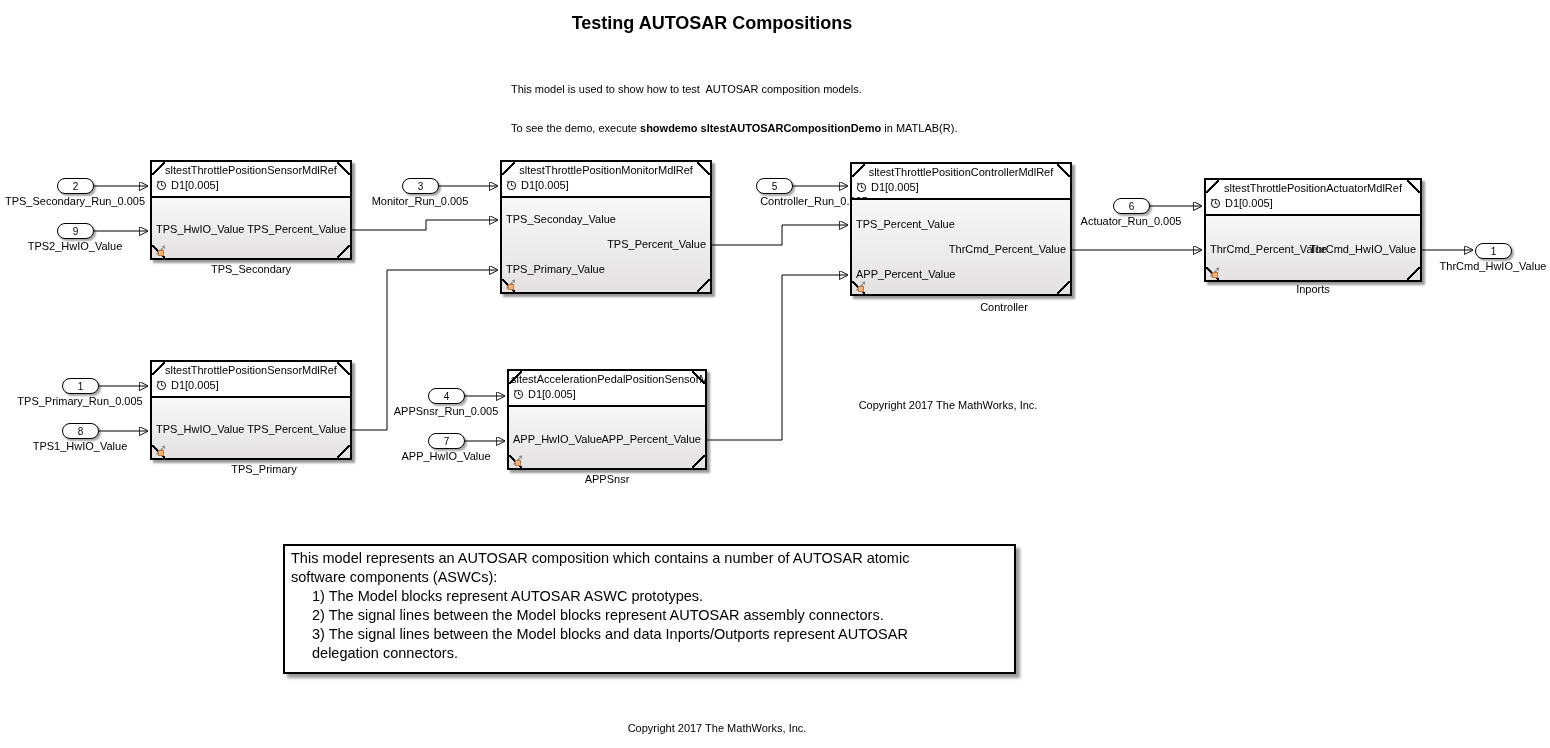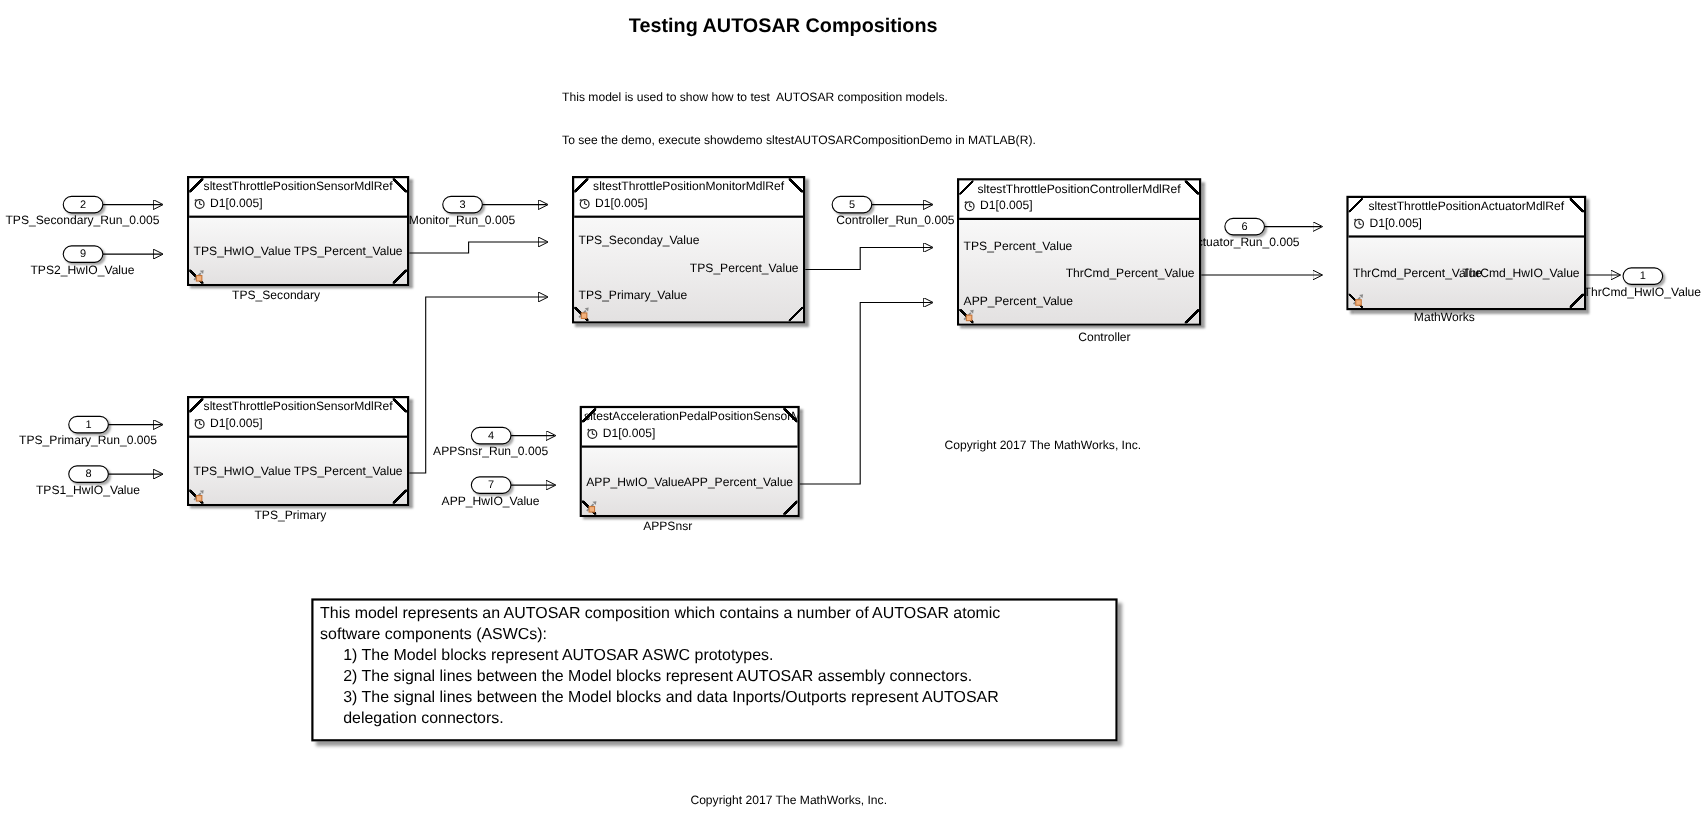--- a/index.html
+++ b/index.html
@@ -1,27 +1,27 @@
 <!DOCTYPE html>
 <html><head>
 <meta charset="utf-8">
 <style>
   html,body{margin:0;padding:0;background:#ffffff;}
   .canvas{position:relative;width:1550px;height:748px;background:#ffffff;overflow:hidden;
           font-family:"Liberation Sans",sans-serif;color:#000;}
 
   .diagram-title{position:absolute;transform:translateX(-50%);font-size:18px;font-weight:bold;white-space:nowrap;}
   .subtitle{position:absolute;font-size:11px;line-height:13px;white-space:pre;}
-  .subtitle b{font-weight:normal;margin-top:36px;}
+  .subtitle b{font-weight:bold;margin-top:36px;}
 
   .wires{position:absolute;left:0;top:0;}
   .wires path{stroke:#000;stroke-width:1;fill:none;}
 
   .mblock{position:absolute;box-sizing:border-box;border:2px solid #000;background:#fff;
-          box-shadow:3px 3px 2px rgba(0,0,0,0.4);margin-left:20px;}
+          box-shadow:3px 3px 2px rgba(0,0,0,0.4);}
   .mb-title{position:absolute;left:0;right:0;top:2px;text-align:center;font-size:11px;
             white-space:nowrap;overflow:hidden;z-index:3;}
   .mb-title.clip-left{text-align:left;padding-left:2px;}
   .mb-sample{position:absolute;left:4px;top:17px;display:flex;align-items:center;gap:4px;
              font-size:11px;z-index:3;white-space:nowrap;}
   .mb-body{position:absolute;left:0;right:0;top:34px;bottom:0;border-top:2px solid #000;
            background:linear-gradient(180deg,#f8f8f8 0%,#efeeee 45%,#e3e1e1 100%);z-index:1;}
   .pl{position:absolute;font-size:11px;white-space:nowrap;z-index:4;}
   .pl-in{left:4px;}
   .pl-out{right:4px;}
@@ -222,21 +222,21 @@
     <i class="corner tl"></i>
       <i class="corner tr"></i>
       <i class="corner bl"></i>
       <i class="corner br"></i>
     <span class="badge"><svg width="13" height="13" viewBox="0 0 13 13">
           <path d="M2.5,10.5 L8.6,4.4" stroke="#8a8a8a" stroke-width="1.6"></path>
           <path d="M7.6,2.2 L11.2,1.6 L10.6,5.2 z" fill="#8a8a8a"></path>
           <rect x="4.5" y="6.5" width="5" height="5" fill="#f2b27e" stroke="#c5763a" stroke-width="1"></rect>
         </svg></span>
   </div>
-  <div class="mb-name" style="left:1313px;top:283px;">MathWorks</div>
+  <div class="mb-name" style="left:1313px;top:283px;">Inports</div>
 
   <div class="ioport" style="left:57px;top:178px;">
       <span>2</span>
     </div>
   <div class="ioport-label" style="left:75px;top:195px;">TPS_Secondary_Run_0.005</div>
 
   <div class="ioport" style="left:57px;top:223px;">
       <span>9</span>
     </div>
   <div class="ioport-label" style="left:75px;top:240px;">TPS2_HwIO_Value</div>

